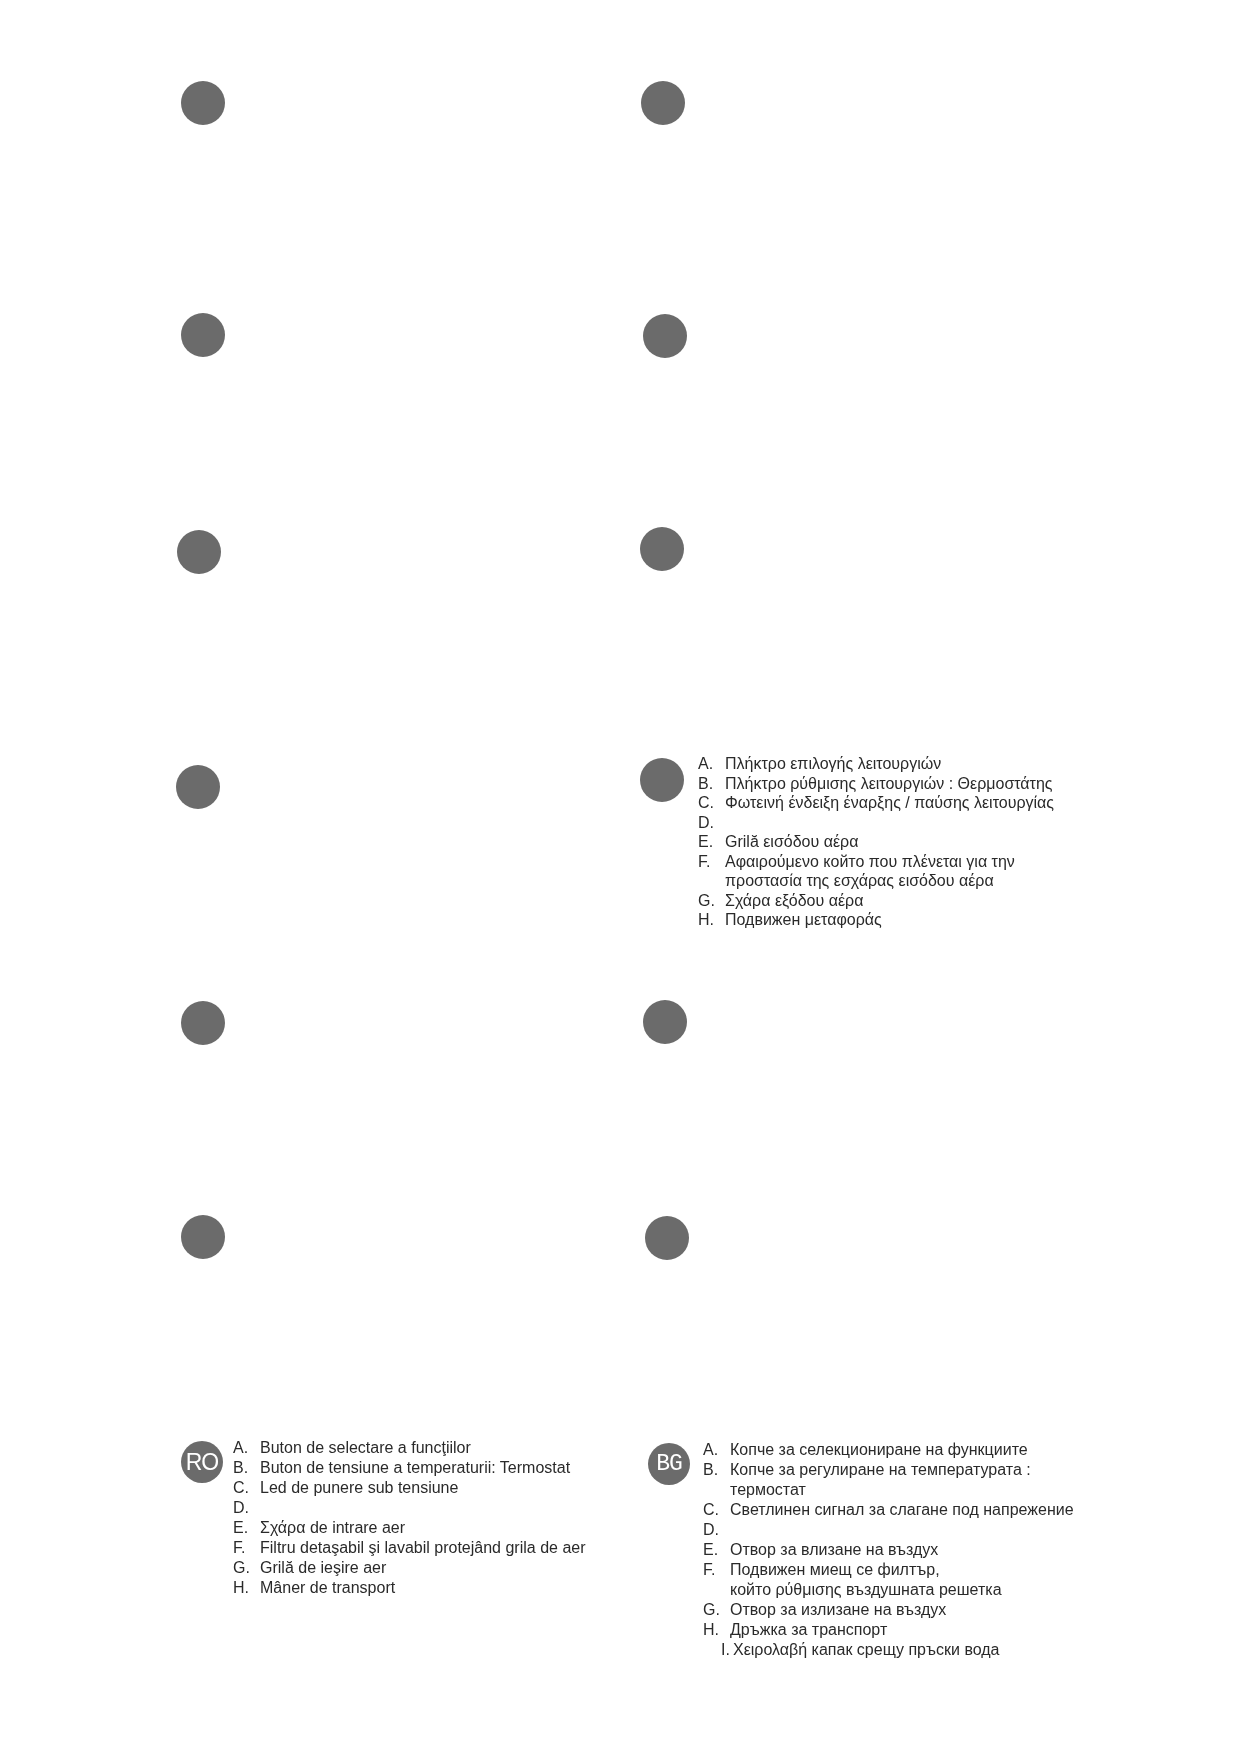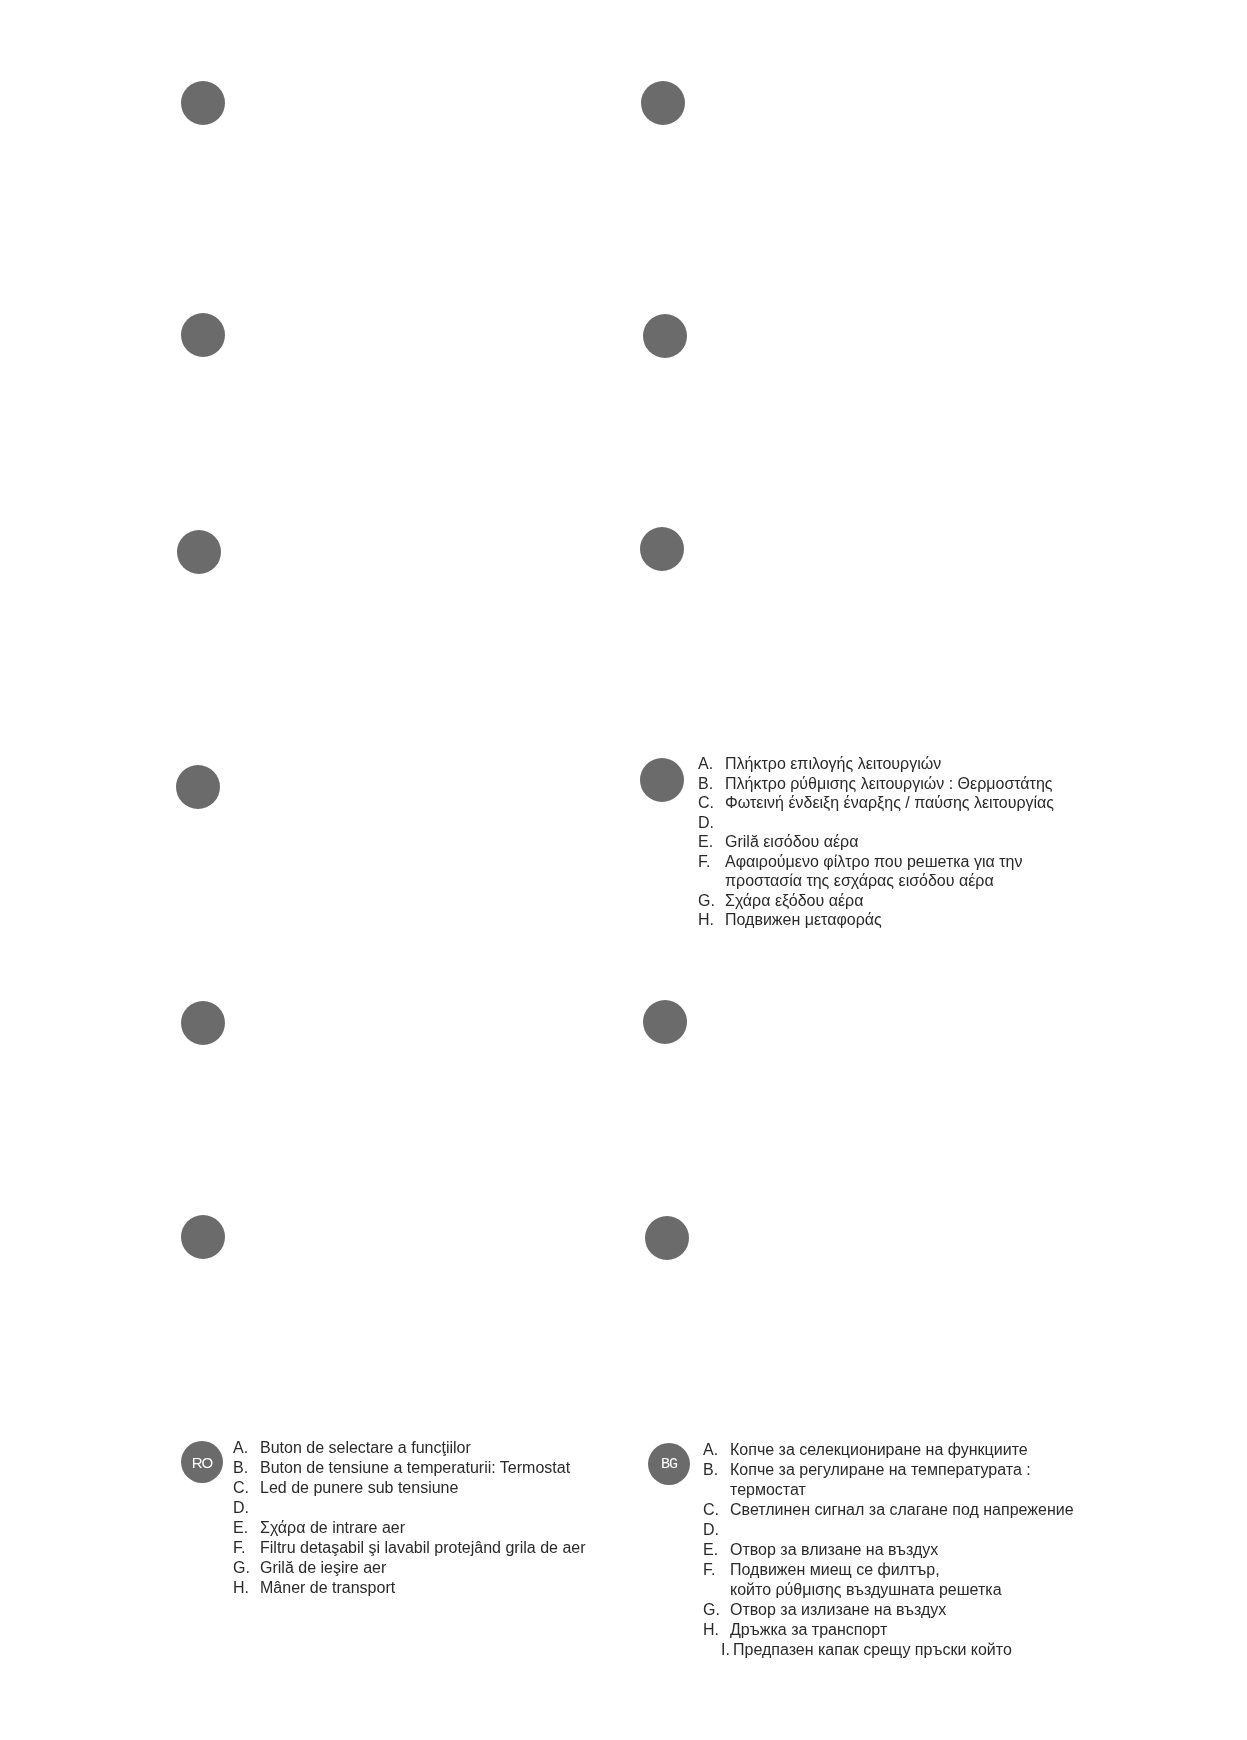--- a/index.html
+++ b/index.html
@@ -22,21 +22,21 @@
   .badge {
     position: absolute;
     width: 42px;
     height: 42px;
     border-radius: 50%;
     background: #6b6b6b;
     color: #ffffff;
     display: flex;
     align-items: center;
     justify-content: center;
-    font-size: 15px;
+    font-size: 23px;
     letter-spacing: -1px;
   }
   .list {
     position: absolute;
     font-size: 16px;
   }
   .row { display: flex; }
   .list-el .row { line-height: 19.5px; }
   .list-ro .row, .list-bg .row { line-height: 20px; }
   .lbl { flex: 0 0 27px; width: 27px; }
@@ -77,21 +77,21 @@
     <div class="row">
       <span class="lbl">D.</span>
       <span class="txt"></span>
     </div>
     <div class="row">
       <span class="lbl">E.</span>
       <span class="txt">Grilă εισόδου αέρα</span>
     </div>
     <div class="row">
       <span class="lbl">F.</span>
-      <span class="txt">Αφαιρούμενο φίλτρο που решетка για την</span>
+      <span class="txt">Αφαιρούμενο който που πλένεται για την</span>
     </div>
     <div class="row">
       <span class="lbl"></span>
       <span class="txt">προστασία της εσχάρας εισόδου αέρα</span>
     </div>
     <div class="row">
       <span class="lbl">G.</span>
       <span class="txt">Σχάρα εξόδου αέρα</span>
     </div>
     <div class="row">
@@ -177,17 +177,17 @@
     <div class="row">
       <span class="lbl">G.</span>
       <span class="txt">Отвор за излизане на въздух</span>
     </div>
     <div class="row">
       <span class="lbl">H.</span>
       <span class="txt">Дръжка за транспорт</span>
     </div>
     <div class="row">
       <span class="lbl" style="text-align:right; padding-right:3px;">I.</span>
-      <span class="txt">Предпазен капак срещу пръски който</span>
+      <span class="txt">Χειρολαβή капак срещу пръски вода</span>
     </div>
   </div>
 
 </div>
 
 </body></html>

